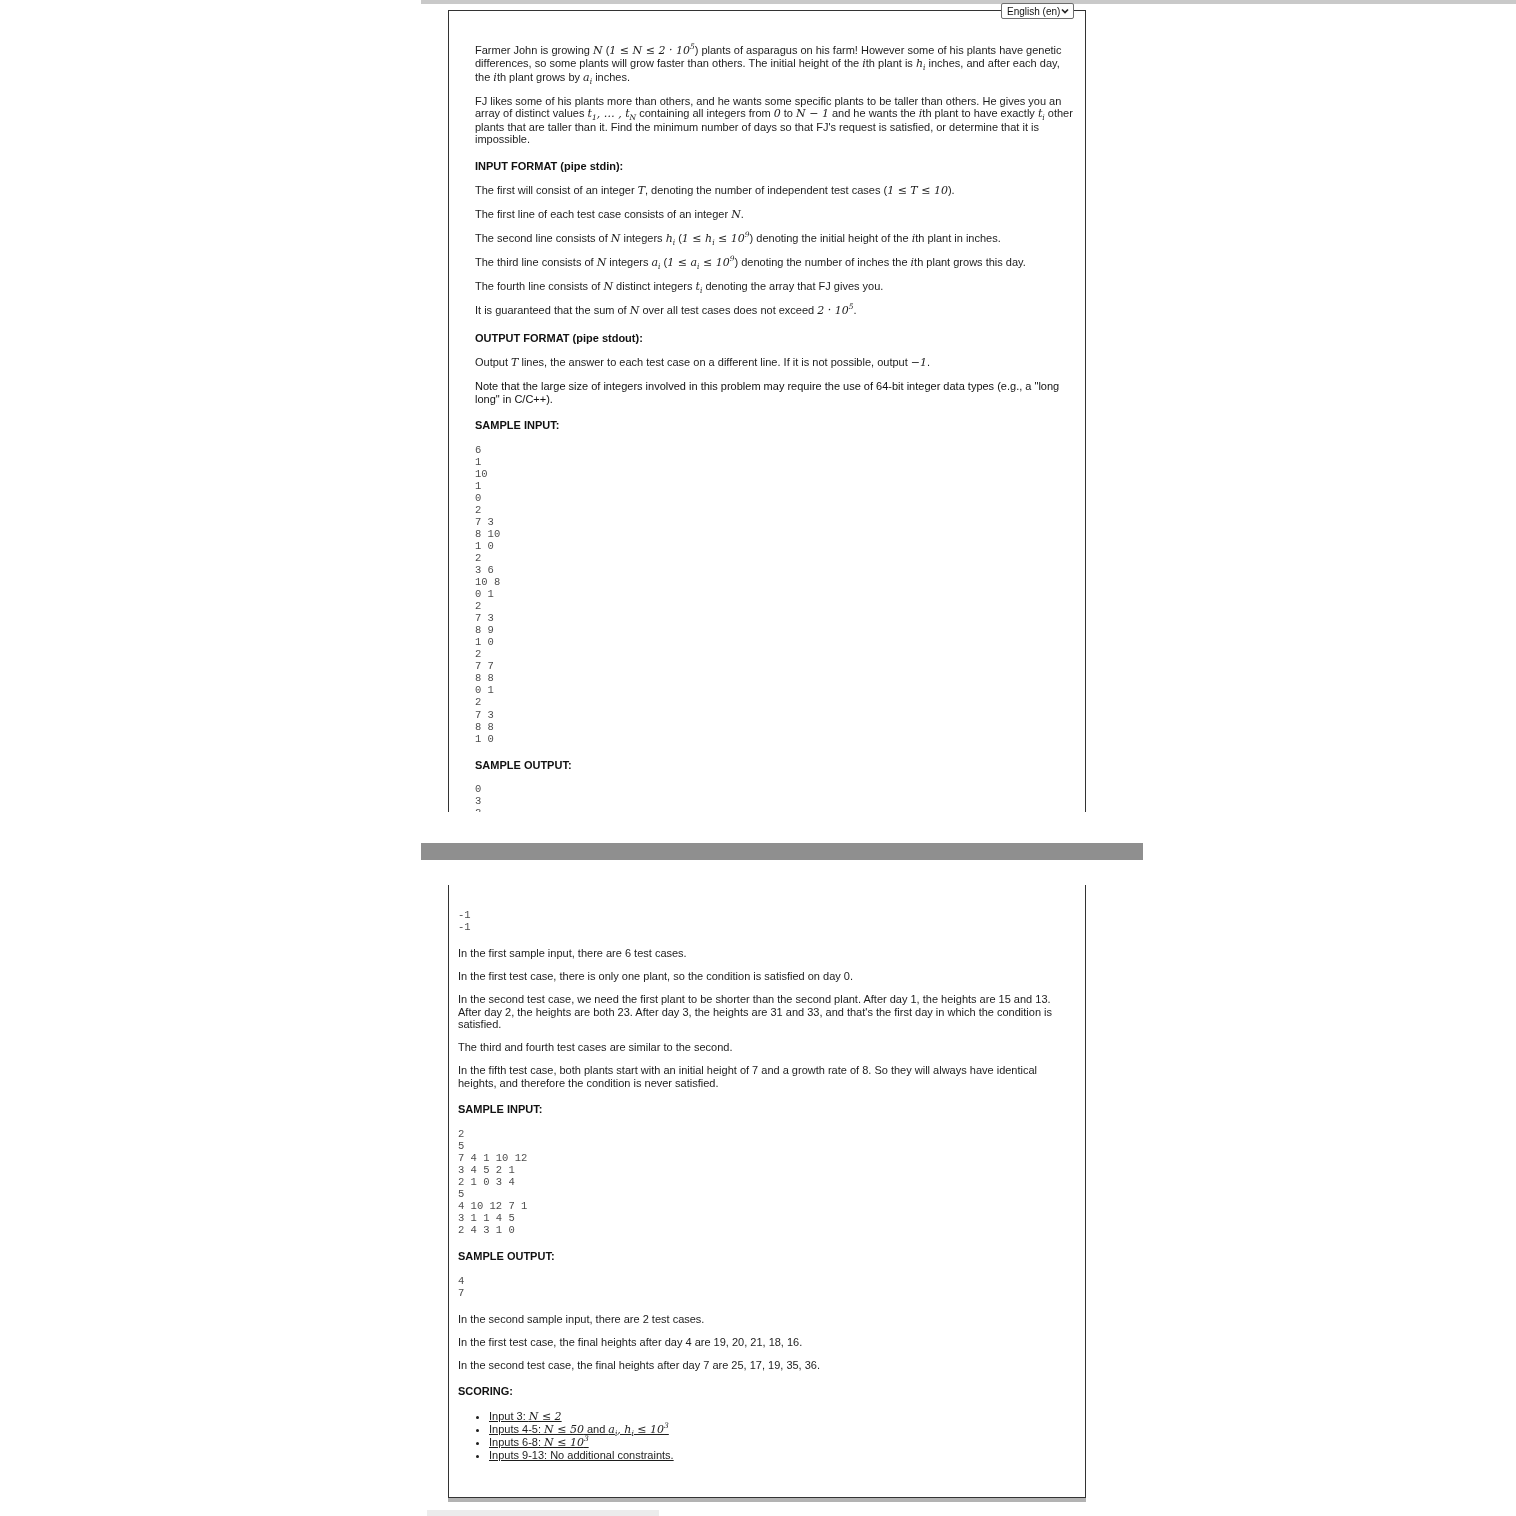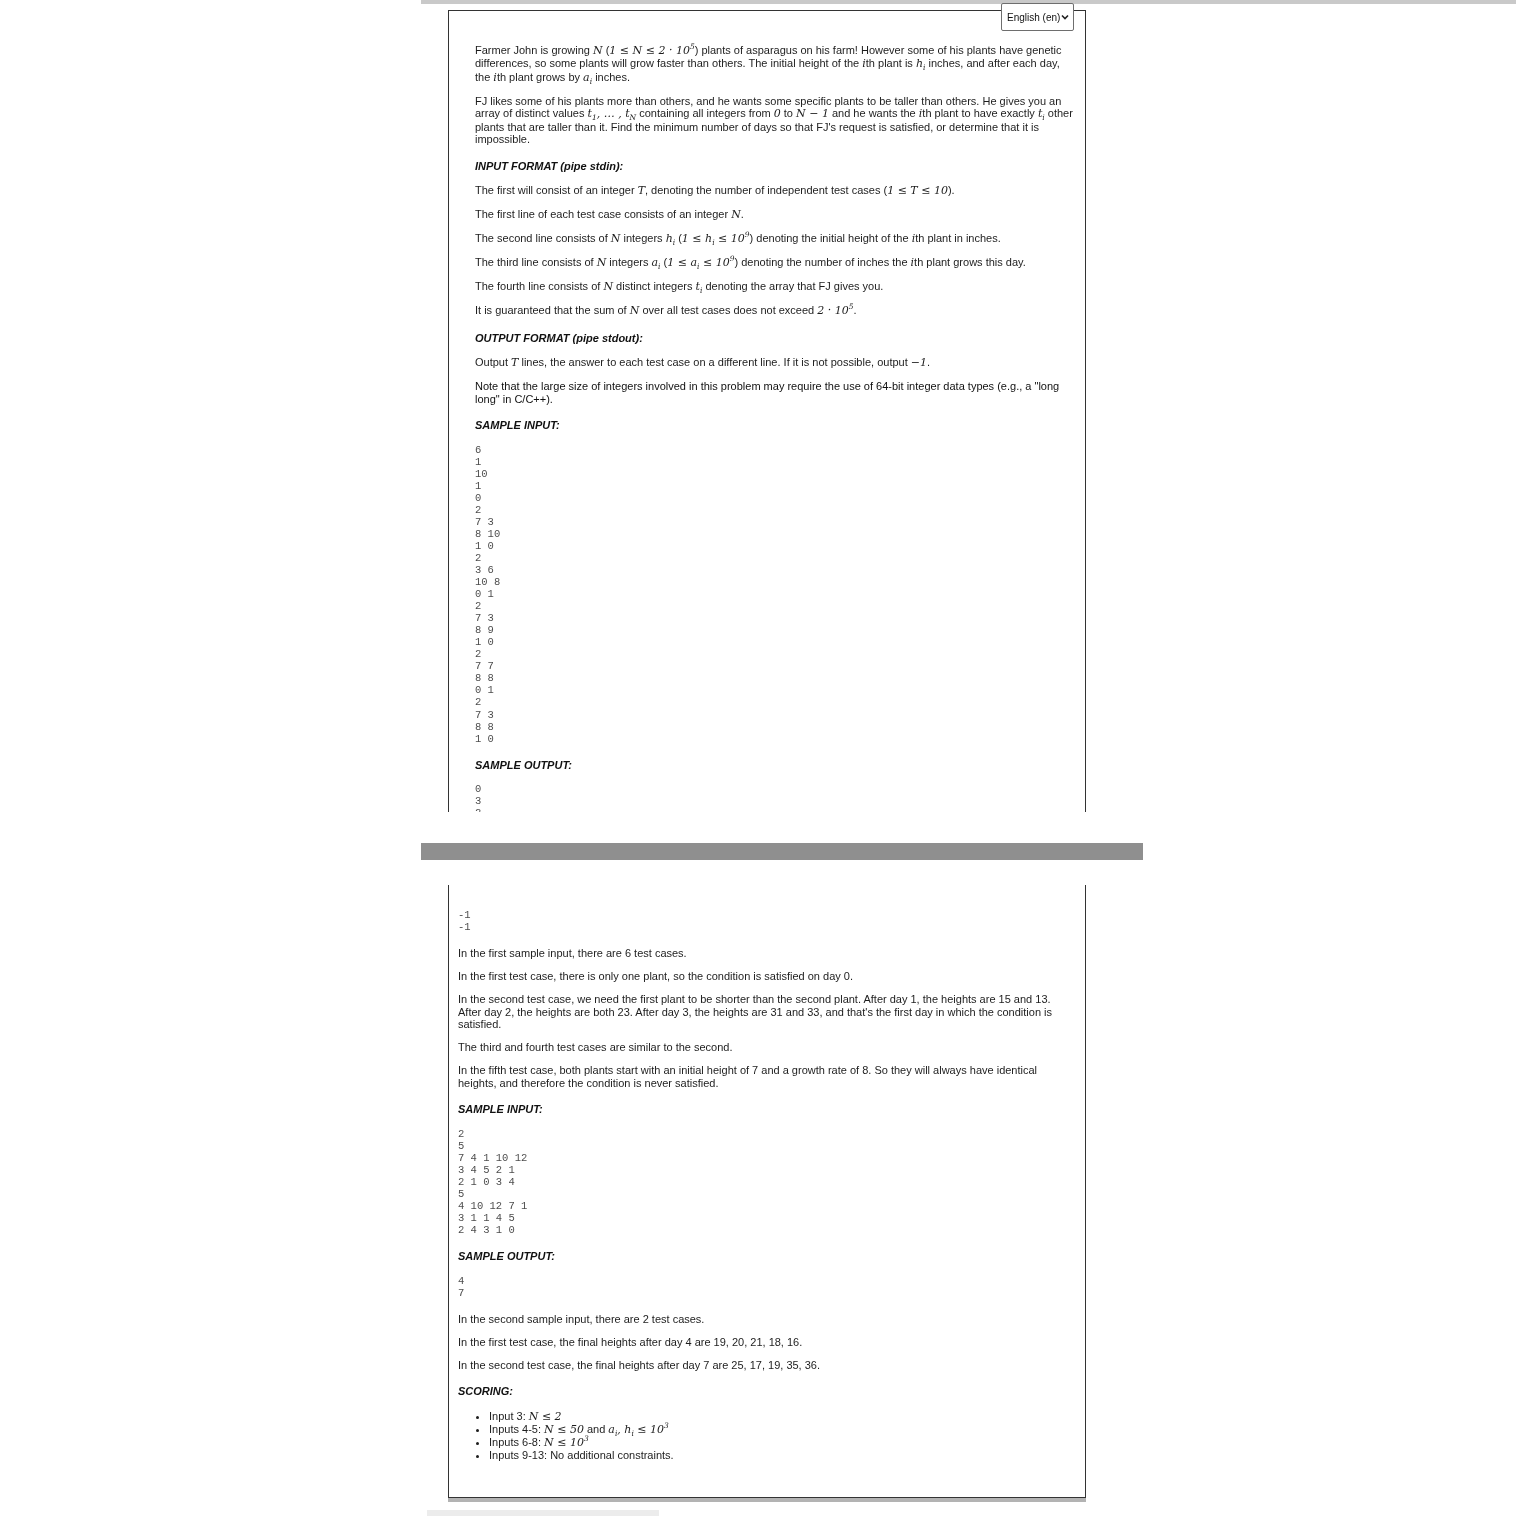--- a/index.html
+++ b/index.html
@@ -33,49 +33,48 @@
   }
   #separator-bar {
     position: absolute; left: 421px; top: 843px; width: 722px; height: 17px;
     background: linear-gradient(180deg, #9d9d9d, #858585);
   }
   #bottom-partial {
     position: absolute; left: 427px; top: 1510px; width: 232px; height: 6px;
     background: #ececec;
   }
   #language-select {
-    position: absolute; left: 1001px; top: 3px; width: 73px; height: 28px;
+    position: absolute; left: 1001px; top: 3px; width: 73px; height: 16px;
     box-sizing: border-box;
     background: #ffffff;
     border: 1px solid #6e6e6e; border-radius: 2px;
     display: flex; align-items: center; justify-content: space-between;
     padding: 0 4px 0 5px;
     font-size: 10px; color: #111111;
     z-index: 5; cursor: default;
   }
   #language-select .chev { display: flex; align-items: center; }
   .para {
     font-size: 11px; line-height: 12.5px; color: #1d1d1d;
     margin: 10.5px 0;
   }
   .para.bold { font-weight: normal; color: #111111; }
   .sec-h {
     font-size: 11px; line-height: 12.5px; font-weight: bold; color: #111111;
     margin: 14px 0 12px 0;
-    font-style: italic;
   }
   .code {
     font-family: "Liberation Mono", monospace;
     font-size: 10.5px; line-height: 12.05px; color: #4d4d4d;
     margin: 12px 0 14px 0;
     white-space: pre;
   }
   ul.bullets {
     margin: 12px 0; padding-left: 31px;
-    font-size: 11px; line-height: 13px; color: #1d1d1d;
+    font-size: 11px; line-height: 13px; color: #1d1d1d; text-decoration: underline;
   }
   ul.bullets li { margin: 0; }
   .math {
     font-family: "DejaVu Serif", serif;
     font-style: italic;
   }
   .math sub, .math sup { font-size: 7.5px; line-height: 0; }
 </style>
 </head>
 <body>

